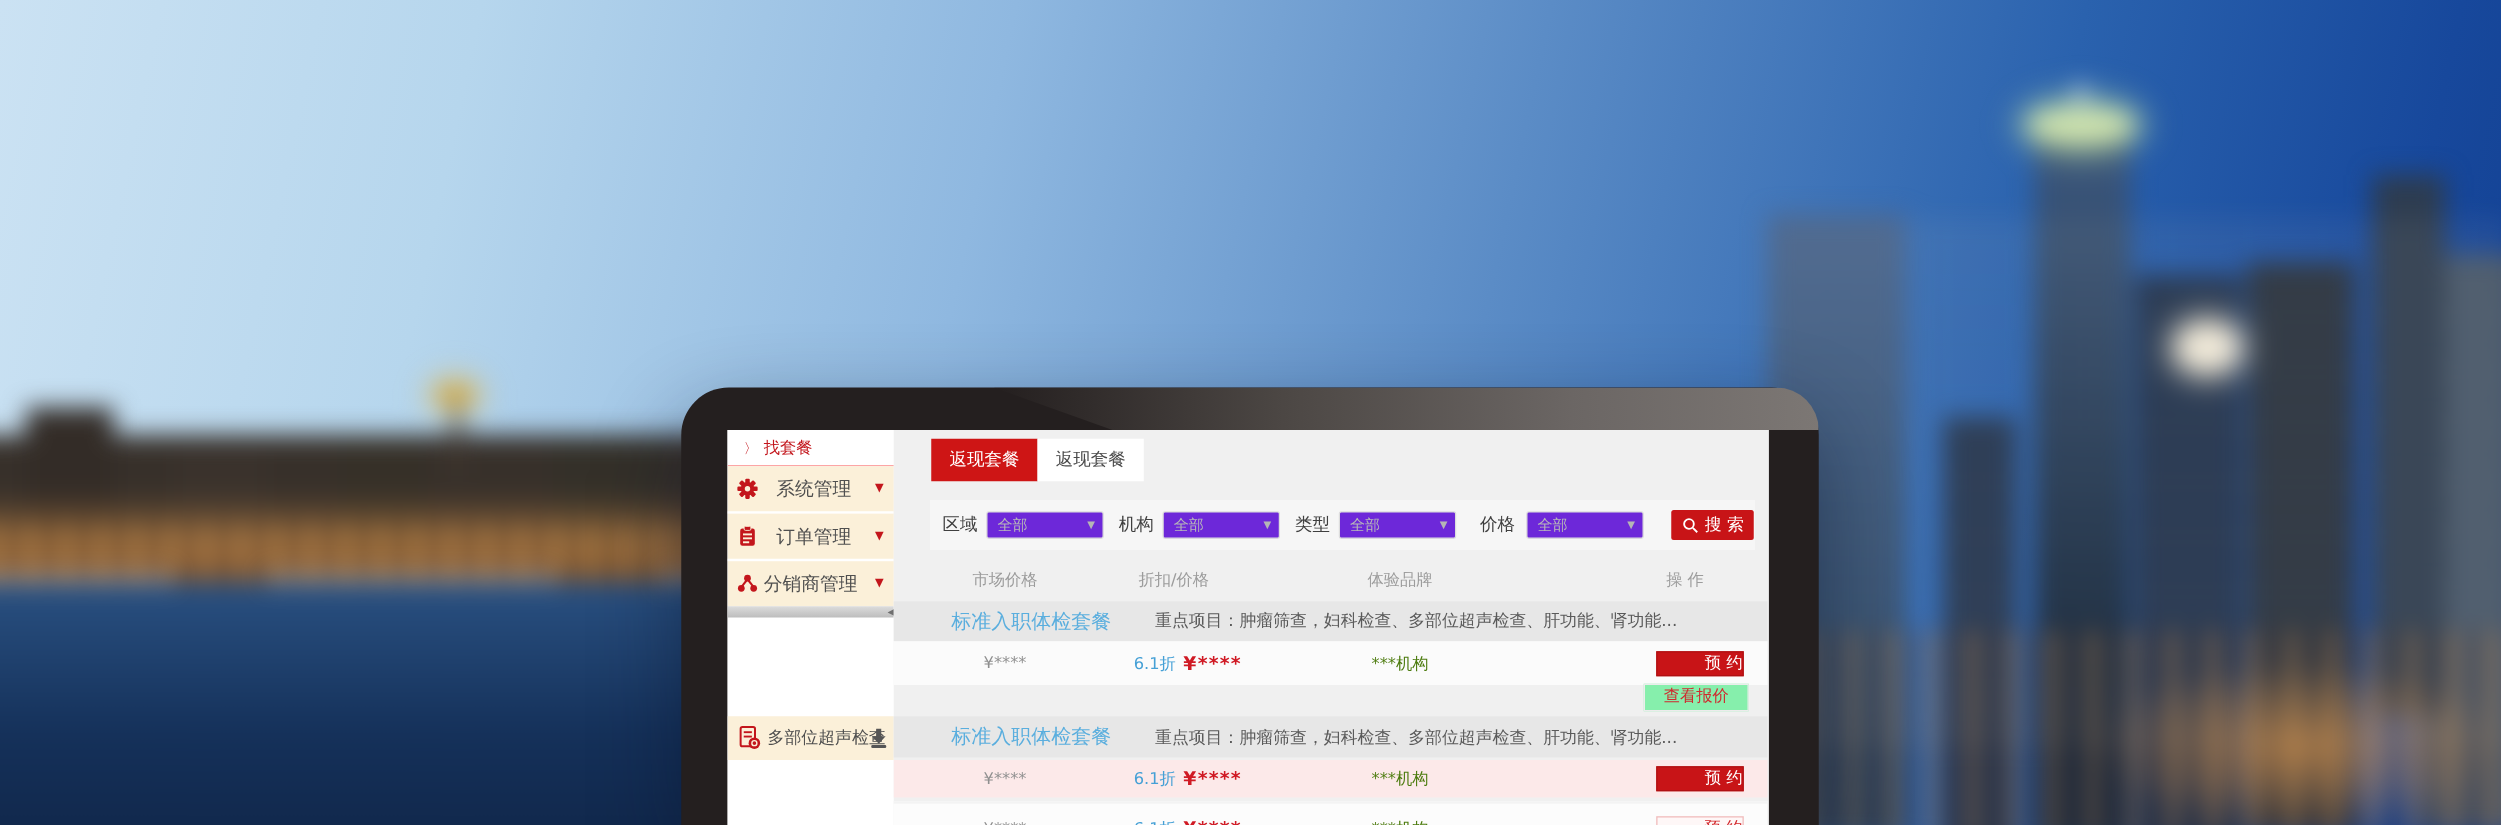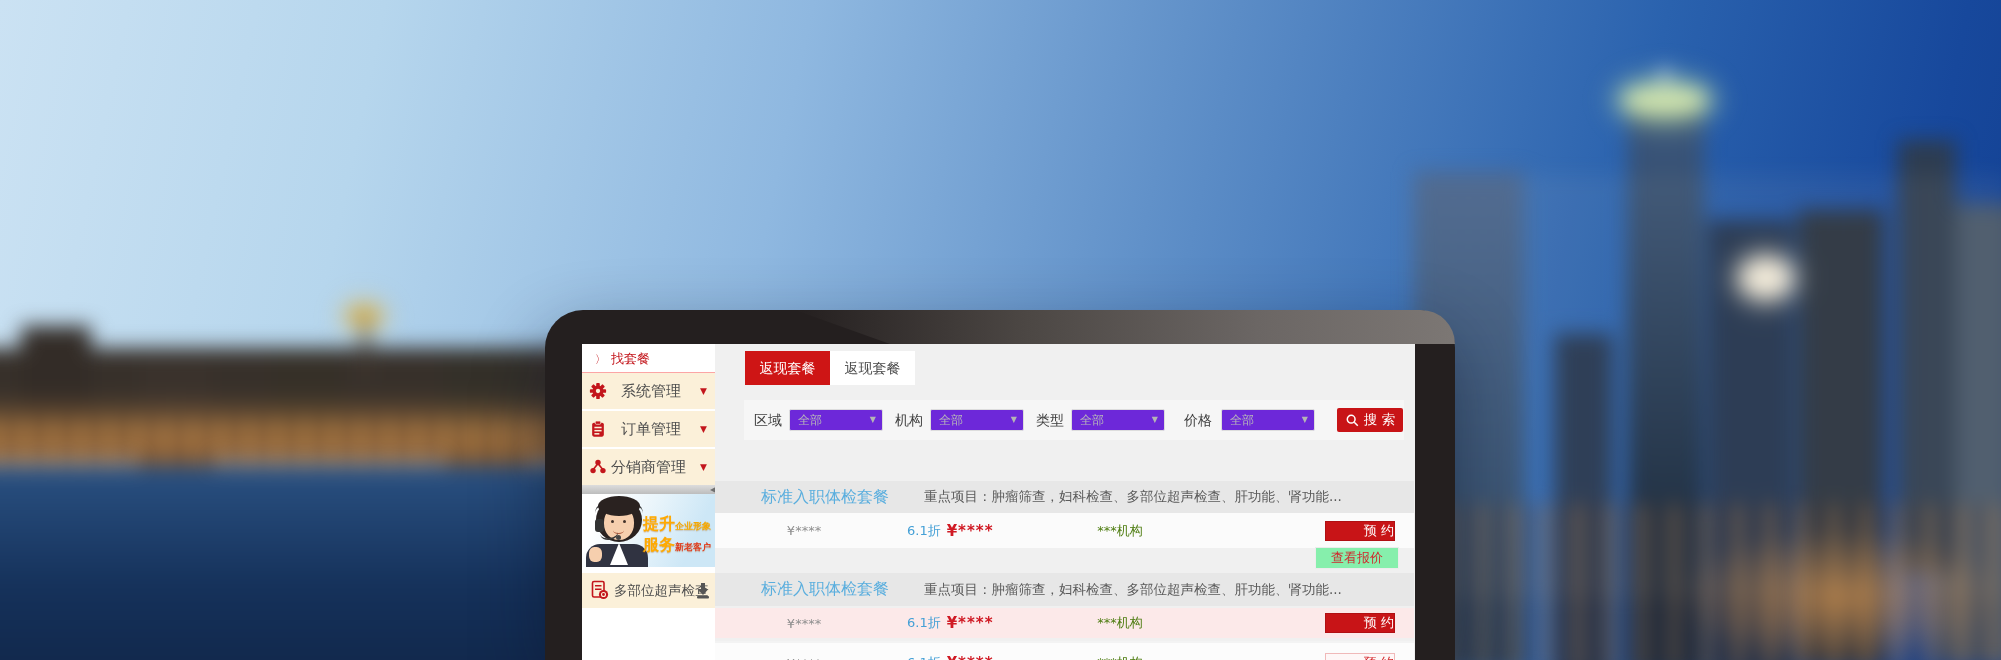--- a/index.html
+++ b/index.html
@@ -207,41 +207,20 @@
             <circle cx="4.5" cy="14" r="3" fill="#c3161c"></circle>
             <circle cx="15.5" cy="14" r="3" fill="#c3161c"></circle>
           </svg>
         </span>
         <span class="label">分销商管理</span>
         <span class="caret">▼</span>
       </div>
 
       <div class="side-strip"></div>
 
-      <div class="promo">
-        <div class="ag-hair"></div>
-        <div class="ag-band"></div>
-        <div class="ag-face"></div>
-        <div class="ag-fringe"></div>
-        <div class="ag-ear"></div>
-        <div class="ag-eye1"></div>
-        <div class="ag-eye2"></div>
-        <div class="ag-smile"></div>
-        <div class="ag-mic"></div>
-        <div class="ag-micdot"></div>
-        <div class="ag-blazer"></div>
-        <div class="ag-shirt"></div>
-        <div class="ag-hand"></div>
-        <div class="promo-line pl-1">
-          <span class="promo-big">提升</span><span class="promo-small">企业形象</span>
-        </div>
-        <div class="promo-line pl-2">
-          <span class="promo-big">服务</span><span class="promo-small red">新老客户</span>
-        </div>
-      </div>
 
       <div class="contract">
         <span class="doc-icon">
           <svg viewBox="0 0 20 21" width="20" height="21">
             <rect x="2.5" y="1.5" width="11.5" height="15.5" rx="1.5" fill="none" stroke="#c3161c" stroke-width="1.6"></rect>
             <rect x="5" y="5" width="6.5" height="1.5" fill="#c3161c"></rect>
             <rect x="5" y="8.5" width="6.5" height="1.5" fill="#c3161c"></rect>
             <circle cx="13.5" cy="14.5" r="4.6" fill="#c3161c"></circle>
             <circle cx="13.5" cy="14.5" r="2" fill="none" stroke="#fbf0d9" stroke-width="1.1"></circle>
           </svg>
@@ -288,20 +267,26 @@
           <span style="display:inline-flex;">
             <svg viewBox="0 0 17 17" width="15" height="15">
               <circle cx="7" cy="7" r="4.4" fill="none" stroke="#fff" stroke-width="1.7"></circle>
               <line x1="10.5" y1="10.5" x2="14.5" y2="14.5" stroke="#fff" stroke-width="1.7"></line>
             </svg>
           </span>
           <span>搜 索</span>
         </div>
       </div>
 
+      <div class="thead">
+        <span class="th th-1">市场价格</span>
+        <span class="th th-2">折扣/价格</span>
+        <span class="th th-3">体验品牌</span>
+        <span class="th th-4">操 作</span>
+      </div>
 
       <div class="tbody">
 
         <div class="trow title-row tr-g1t">
           <span class="pkg-name">标准入职体检套餐</span>
           <span class="pkg-desc">重点项目：肿瘤筛查，妇科检查、多部位超声检查、肝功能、肾功能...</span>
         </div>
         <div class="trow tr-g1d">
           <span class="cell c-market">¥****</span>
           <span class="cell c-disc">

